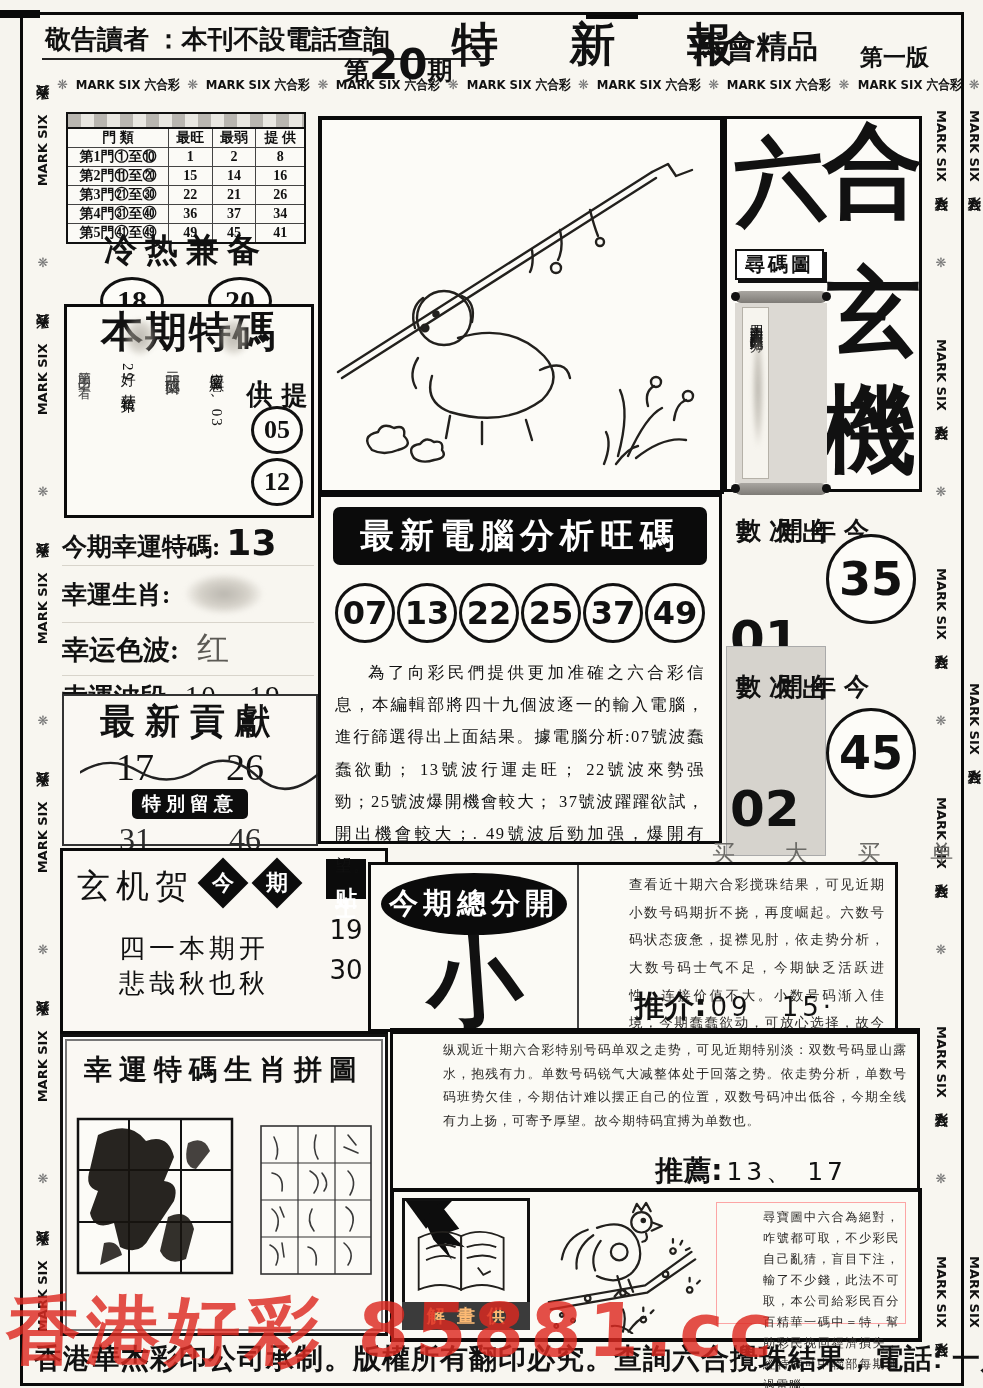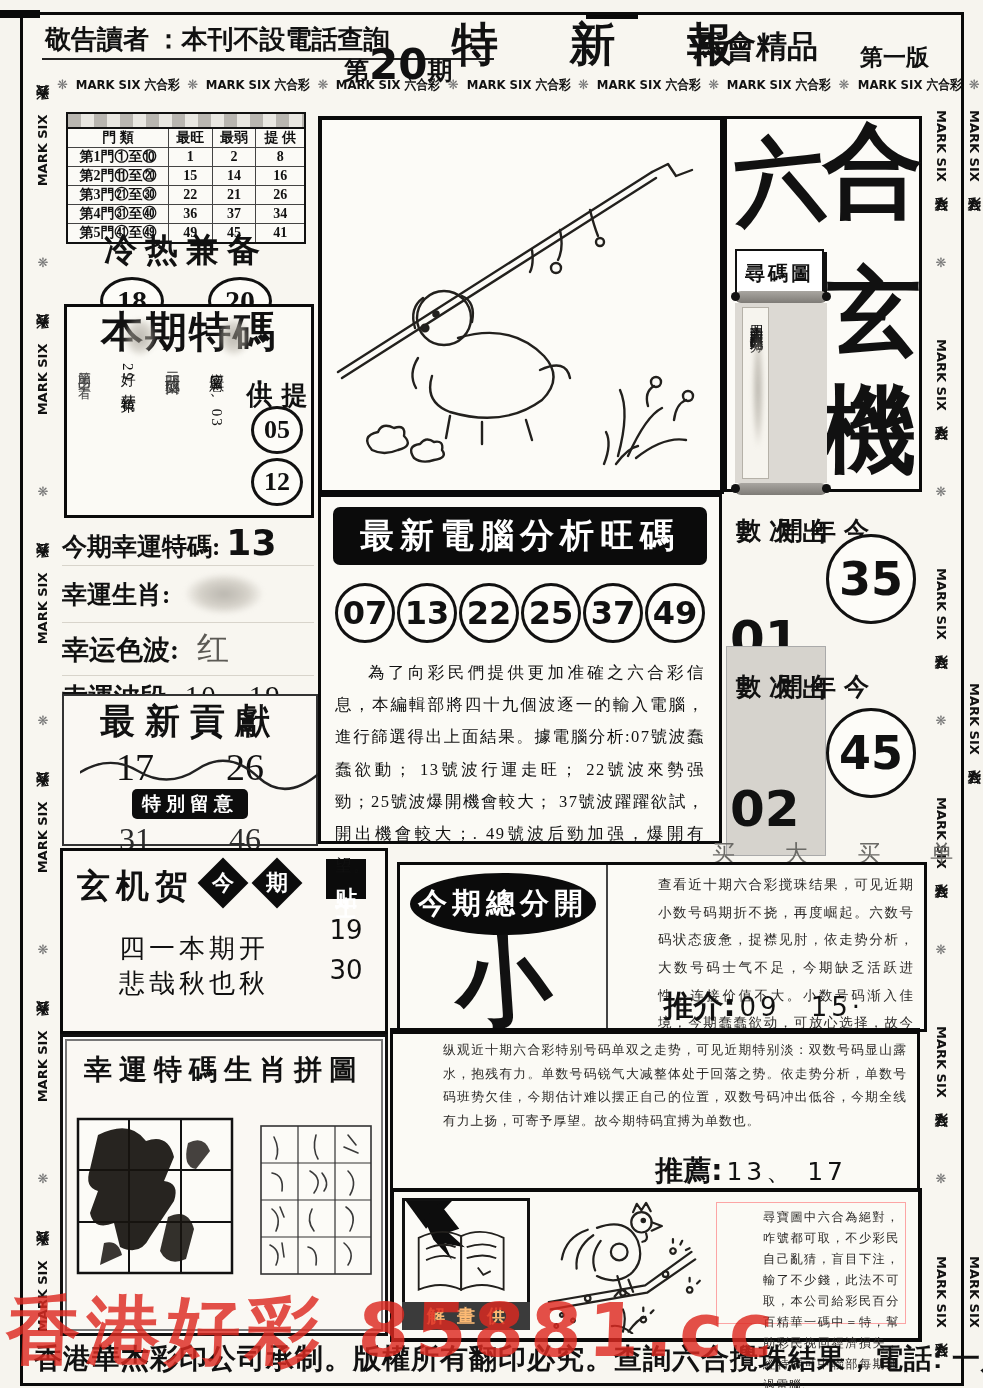--- a/index.html
+++ b/index.html
@@ -218,21 +218,21 @@
       <span class="pill" style="font-size:19px;">特別留意</span>
     </div>
     <div style="display:flex;justify-content:space-around;font-size:32px;color:#2a2a2a;margin:2px 16px 0;">
       <span>31</span>
       <span>46</span>
     </div>
   </div>
 
   <div class="abs frame" style="left:60px;top:848px;width:322px;height:180px;background:#faf8f3;">
     <div style="padding:10px 0 0 14px;white-space:nowrap;">
-      <span style="font-size:33px;font-weight:700;letter-spacing:6px;">玄机贺</span>
+      <span style="font-size:33px;font-weight:400;letter-spacing:6px;">玄机贺</span>
       <span class="diamond"><span>今</span></span>
       <span class="diamond"><span>期</span></span>
     </div>
     <div style="margin:22px 0 0 56px;font-size:26px;line-height:1.35;letter-spacing:4px;">
       <div>四一本期开</div>
       <div>悲哉秋也秋</div>
     </div>
     <div class="abs dash-line" style="right:74px;top:12px;height:152px;"></div>
     <div class="abs" style="right:14px;top:8px;width:50px;text-align:center;">
       <div class="vert" style="background:#0b0b0b;color:#fff;font-size:22px;font-weight:800;letter-spacing:10px;padding:10px 5px;margin:0 auto;">贴士</div>
@@ -319,21 +319,21 @@
     </div>
     <div style="margin:14px 14px 0;font-size:16.5px;line-height:1.95;text-align:justify;text-indent:2em;letter-spacing:1.5px;">為了向彩民們提供更加准確之六合彩信息，本編輯部將四十九個波逐一的輸入電腦，進行篩選得出上面結果。據電腦分析:07號波蠢蠢欲動； 13號波行運走旺； 22號波來勢强勁；25號波爆開機會較大； 37號波躍躍欲試，開出機會較大；. 49號波后勁加强，爆開有望。</div>
   </div>
 
   <div class="abs frame" style="left:724px;top:116px;width:192px;height:370px;background:#fcfbf7;">
     <span class="abs" style="left:6px;top:0px;font-size:92px;font-weight:900;transform:rotate(-6deg);">六</span>
     <span class="abs" style="left:96px;top:-14px;font-size:100px;font-weight:900;">合</span>
     <span class="abs" style="left:100px;top:130px;font-size:94px;font-weight:900;">玄</span>
     <span class="abs" style="left:94px;top:248px;font-size:96px;font-weight:900;">機</span>
     <div class="abs" style="left:8px;top:130px;background:#fff;border:2px solid #111;box-shadow:3px 3px 0 #111;
-                padding:9px 8px;font-size:20px;font-weight:800;letter-spacing:3px;">尋碼圖</div>
+                padding:0 8px;font-size:20px;font-weight:800;letter-spacing:3px;">尋碼圖</div>
 
     <div class="abs" style="left:8px;top:172px;width:92px;">
       <div class="scrollbar"></div>
       <div style="background:#dcd9d3;padding:4px 7px;">
         <div class="vert" style="background:#f6f4ee;border:1px solid #b5b1a8;height:158px;padding:6px 4px;
                     font-size:13.5px;line-height:1.25;letter-spacing:1px;display:flex;">
           <span>四字大门定</span>
           <span>二六两边伴</span>
           <span>二九站两旁</span>
           <span class="smudge" style="width:12px;height:120px;border-radius:6px;display:inline-block;"></span>
@@ -354,21 +354,21 @@
     <div class="abs" style="left:4px;top:160px;">
       <span class="vert abs" style="left:2px;top:0;font-size:25px;font-weight:800;letter-spacing:6px;">出次數</span>
       <span class="vert abs" style="left:44px;top:0;font-size:25px;font-weight:800;letter-spacing:6px;">今年開</span>
       <span class="sans abs" style="left:0px;top:126px;font-size:50px;font-weight:700;">02</span>
       <span class="circ sans abs" style="left:96px;top:54px;width:84px;height:84px;font-size:46px;">45</span>
     </div>
   </div>
 
   <div class="abs" style="left:712px;top:838px;font-size:23px;letter-spacing:22px;color:#6b6a66;white-space:nowrap;">买 大 买 单</div>
 
-  <div class="abs frame" style="left:397px;top:862px;width:524px;height:164px;background:#fbfaf5;display:flex;">
+  <div class="abs frame" style="left:368px;top:862px;width:524px;height:164px;background:#fbfaf5;display:flex;">
     <div style="width:206px;border-right:2px solid #444;position:relative;">
       <div class="ellipse-title" style="width:186px;height:62px;margin:8px auto 0;font-size:29px;">今期總分開</div>
       <div style="font-size:96px;font-weight:700;text-align:center;line-height:1;transform:rotate(-4deg);">小</div>
     </div>
     <div style="flex:1;padding:6px 10px 0;position:relative;">
       <div class="hand" style="font-size:13.5px;">查看近十期六合彩搅珠结果，可见近期小数号码期折不挠，再度崛起。六数号码状态疲惫，捉襟见肘，依走势分析，大数号码士气不足，今期缺乏活跃进性，连接价值不大。小数号码渐入佳境，今期蠢蠢欲动，可放心选择，故今期总分宜选小数也。</div>
       <div style="position:absolute;right:60px;bottom:2px;white-space:nowrap;">
         <span class="sans" style="font-size:30px;font-weight:900;">推介:</span>
         <span class="sans" style="font-size:26px;letter-spacing:4px;">09　15·</span>
       </div>

